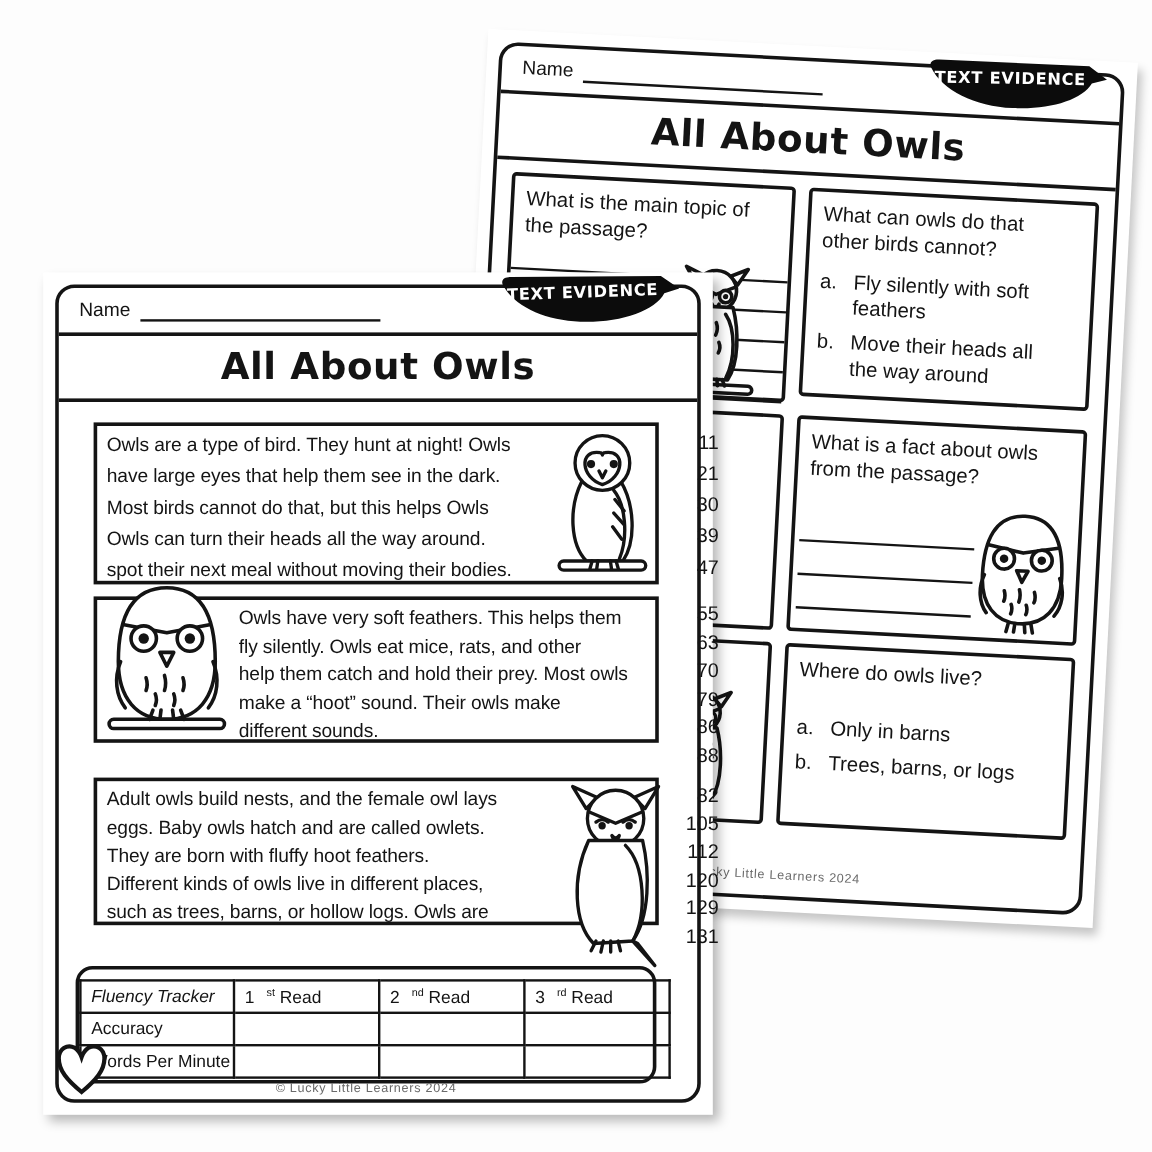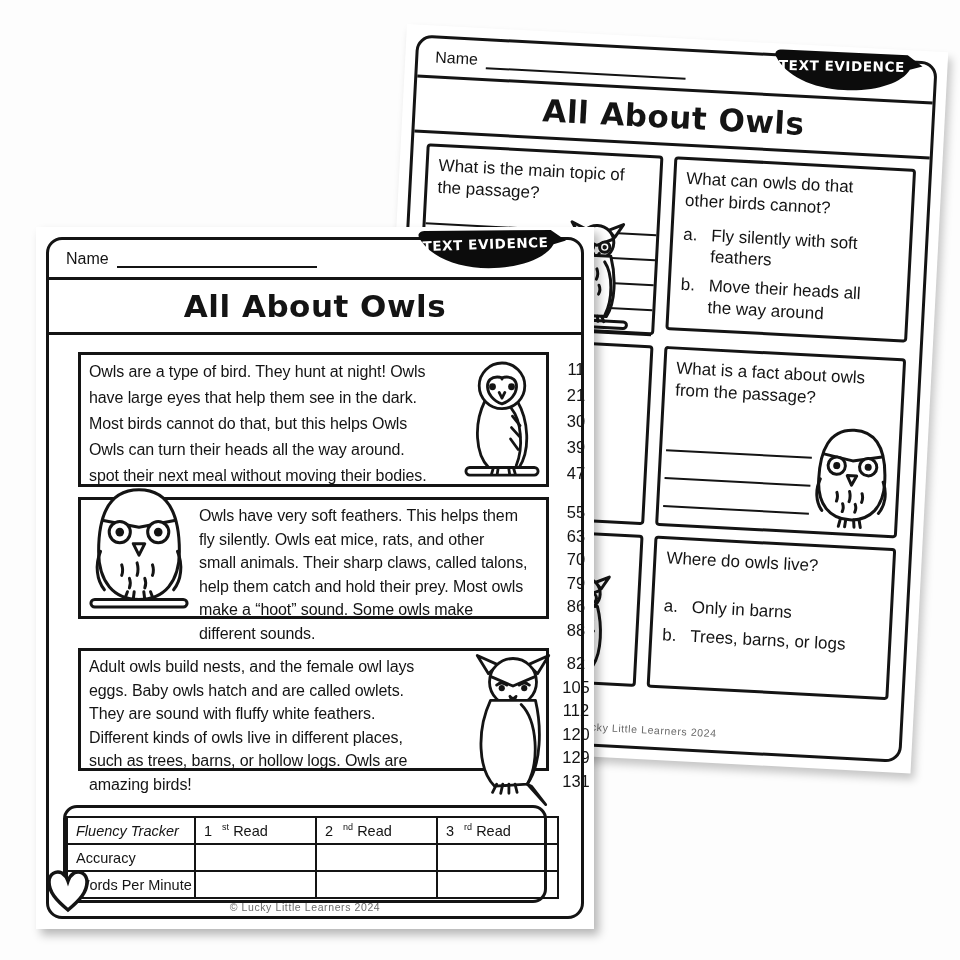--- a/index.html
+++ b/index.html
@@ -32,21 +32,21 @@
   .badge-front{top:-11px;right:9px;}
   .badge-back{top:-9px;right:6px;}
 
   
   .prow{position:absolute;left:13px;width:471px;margin-left:16px;}
   .pbox{box-sizing:border-box;width:471px;border:3px solid #141414;background:#fff;
         padding:4px 6px 2px 8px;display:flex;position:relative;}
   .plines div{white-space:nowrap;font-size:16px;letter-spacing:-.1px;}
   .lh26 div{line-height:26px;}
   .lh24 div{line-height:23.6px;}
-  .nums{position:absolute;left:475px;top:4px;width:46px;text-align:center;font-size:16.5px;}
+  .nums{position:absolute;left:475px;top:4px;width:46px;text-align:right;font-size:16.5px;}
   .nums.lh26 div{line-height:26px;}
   .nums.lh24 div{line-height:23.6px;}
   .owl-slot{flex:0 0 auto;display:flex;align-items:flex-end;}
 
   
   .panel{position:absolute;left:14px;top:565px;width:484px;height:98px;
          border:3px solid #141414;border-radius:14px;box-sizing:border-box;}
   table.fluency{border-collapse:collapse;margin:8px auto 0 auto;width:452px;table-layout:fixed;}
   table.fluency td{border:2.5px solid #141414;height:25px;font-size:14.5px;padding:0 0 0 8px;}
   td.c1{width:118px;font-style:italic;} td.cr{width:111px;}
@@ -254,45 +254,43 @@
               <path d="M46,64 L58,64 L52,76 Z" fill="#fff"></path>
               <path d="M12,72 C6,86 8,102 16,112 M92,72 C98,86 96,102 88,112"></path>
               <path d="M34,86 q2,6 0,11 M50,84 q2,7 0,13 M66,86 q2,6 0,11 M42,100 q2,5 0,10 M58,100 q2,5 0,10"></path>
               <rect x="2" y="122" width="100" height="8" rx="4" fill="#fff"></rect>
               <path d="M40,114 l-3,8 M47,114 l-1,8 M57,114 l1,8 M64,114 l3,8"></path>
             </svg>
           </div>
           <div class="plines lh24" style="flex:1">
             <div>Owls have very soft feathers. This helps them</div>
             <div>fly silently. Owls eat mice, rats, and other</div>
-            <div>small animals. Their sharp claws, called talons,</div>
             <div>help them catch and hold their prey. Most owls</div>
-            <div>make a “hoot” sound. Some owls make</div>
+            <div>make a “hoot” sound. Their owls make</div>
             <div>different sounds.</div>
           </div>
         </div>
         <div class="nums lh24">
           <div>55</div>
           <div>63</div>
           <div>70</div>
           <div>79</div>
           <div>86</div>
           <div>88</div>
         </div>
       </div>
 
       <div class="prow" style="top:408px">
         <div class="pbox" style="height:123px">
           <div class="plines lh24" style="flex:1">
             <div>Adult owls build nests, and the female owl lays</div>
             <div>eggs. Baby owls hatch and are called owlets.</div>
-            <div>They are sound with fluffy white feathers.</div>
+            <div>They are born with fluffy hoot feathers.</div>
             <div>Different kinds of owls live in different places,</div>
             <div>such as trees, barns, or hollow logs. Owls are</div>
-            <div>amazing birds!</div>
           </div>
           <div class="qowl" style="right:-14px;top:0px">
             <svg class="owl" width="94" height="156" viewBox="0 0 92 152" fill="none" stroke="#141414" stroke-width="2.8" stroke-linecap="round" stroke-linejoin="round">
               <path d="M22,22 L11,4 L31,13 Z" fill="#fff"></path>
                 <path d="M70,22 L81,4 L61,13 Z" fill="#fff"></path>
               <circle cx="46" cy="30" r="23" fill="#fff"></circle>
               <path d="M25,25 L46,34 L67,25"></path>
               <path d="M30,33 q5,-4 10,0 M52,33 q5,-4 10,0"></path>
               <circle cx="35" cy="36" r="3" fill="#141414" stroke="none"></circle>
               <circle cx="57" cy="36" r="3" fill="#141414" stroke="none"></circle>

